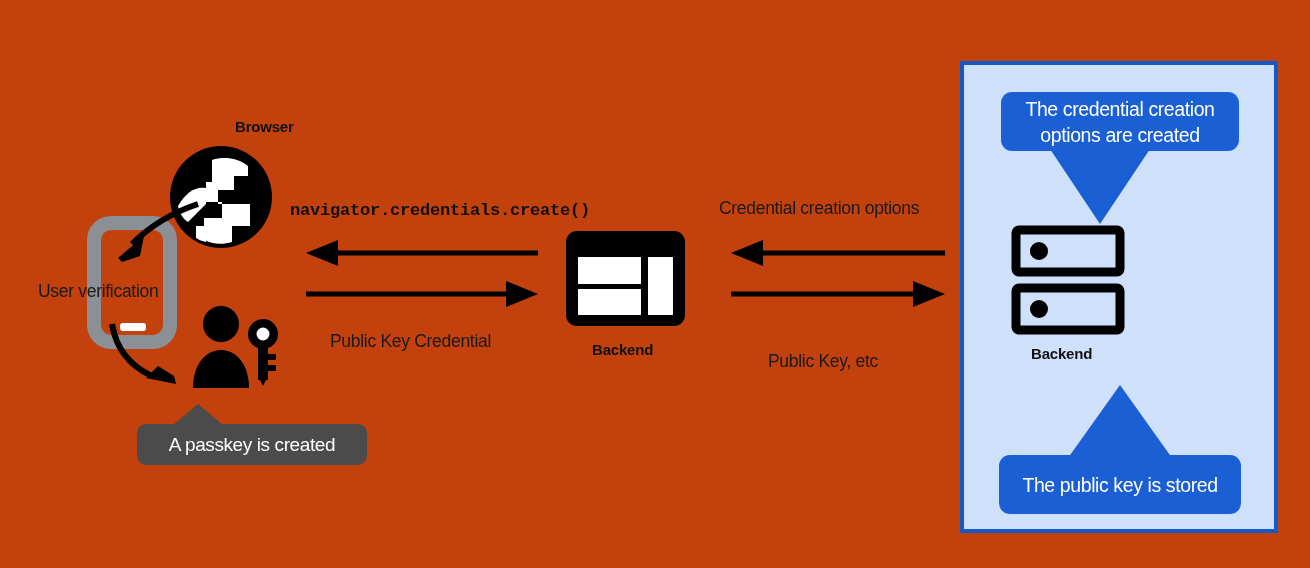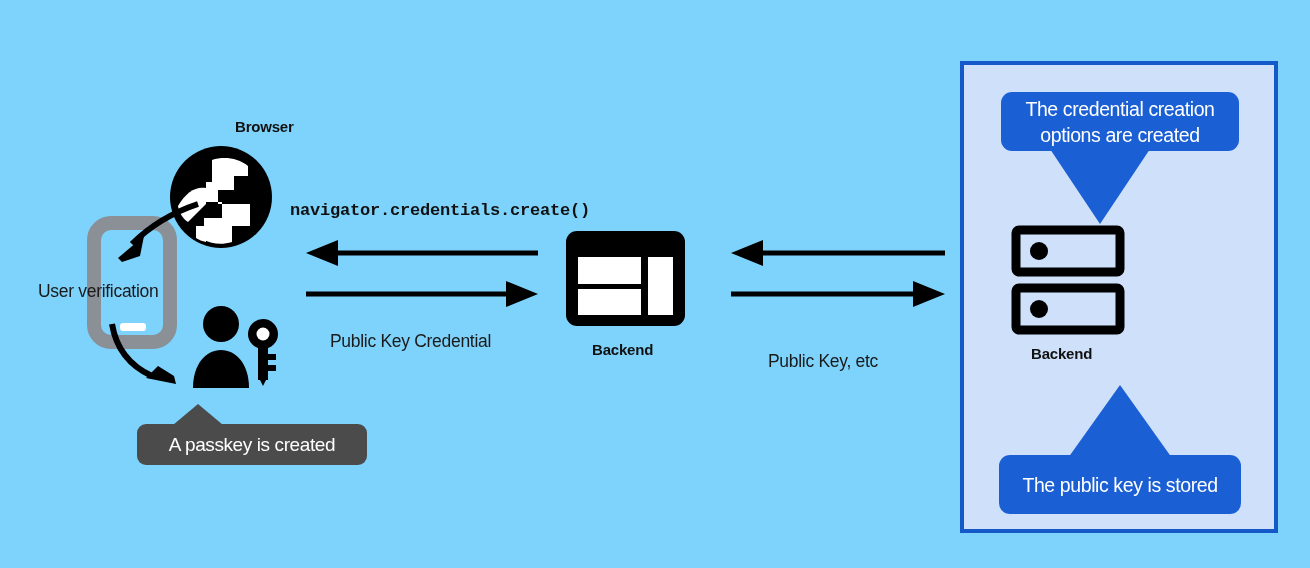--- a/index.html
+++ b/index.html
@@ -11,21 +11,21 @@
   body {
     font-family: "Liberation Sans", sans-serif;
     width: 1310px;
     height: 568px;
     overflow: hidden;
   }
   #canvas {
     position: relative;
     width: 1310px;
     height: 568px;
-    background: #7dd3fc;
+    background: #c2410c;
   }
   .abs { position: absolute; }
 
   
   .label-bold {
     font-family: "Liberation Sans", sans-serif;
     font-weight: bold;
     font-size: 15px;
     color: #111111;
     white-space: nowrap;
@@ -113,20 +113,21 @@
 
   <svg class="abs" style="left:1012px; top:226px;" width="112" height="110" viewBox="0 0 112 110">
     <rect x="4" y="4" width="104" height="42" rx="3" fill="none" stroke="#000000" stroke-width="9"></rect>
     <circle cx="27" cy="25" r="9" fill="#000000"></circle>
     <rect x="4" y="62" width="104" height="42" rx="3" fill="none" stroke="#000000" stroke-width="9"></rect>
     <circle cx="27" cy="83" r="9" fill="#000000"></circle>
   </svg>
 
   <div class="abs label-bold" style="left:1031px; top:345px;">Backend</div>
 
+  <div class="abs label-plain" style="left:719px; top:198px;">Credential creation options</div>
 
   <svg class="abs" style="left:731px; top:243px;" width="214" height="20">
     <line x1="28" y1="10" x2="214" y2="10" stroke="#000000" stroke-width="5"></line>
     <polygon points="0,10 32,-3 32,23" fill="#000000"></polygon>
   </svg>
 
   <svg class="abs" style="left:731px; top:284px;" width="214" height="20">
     <line x1="0" y1="10" x2="186" y2="10" stroke="#000000" stroke-width="5"></line>
     <polygon points="214,10 182,-3 182,23" fill="#000000"></polygon>
   </svg>

